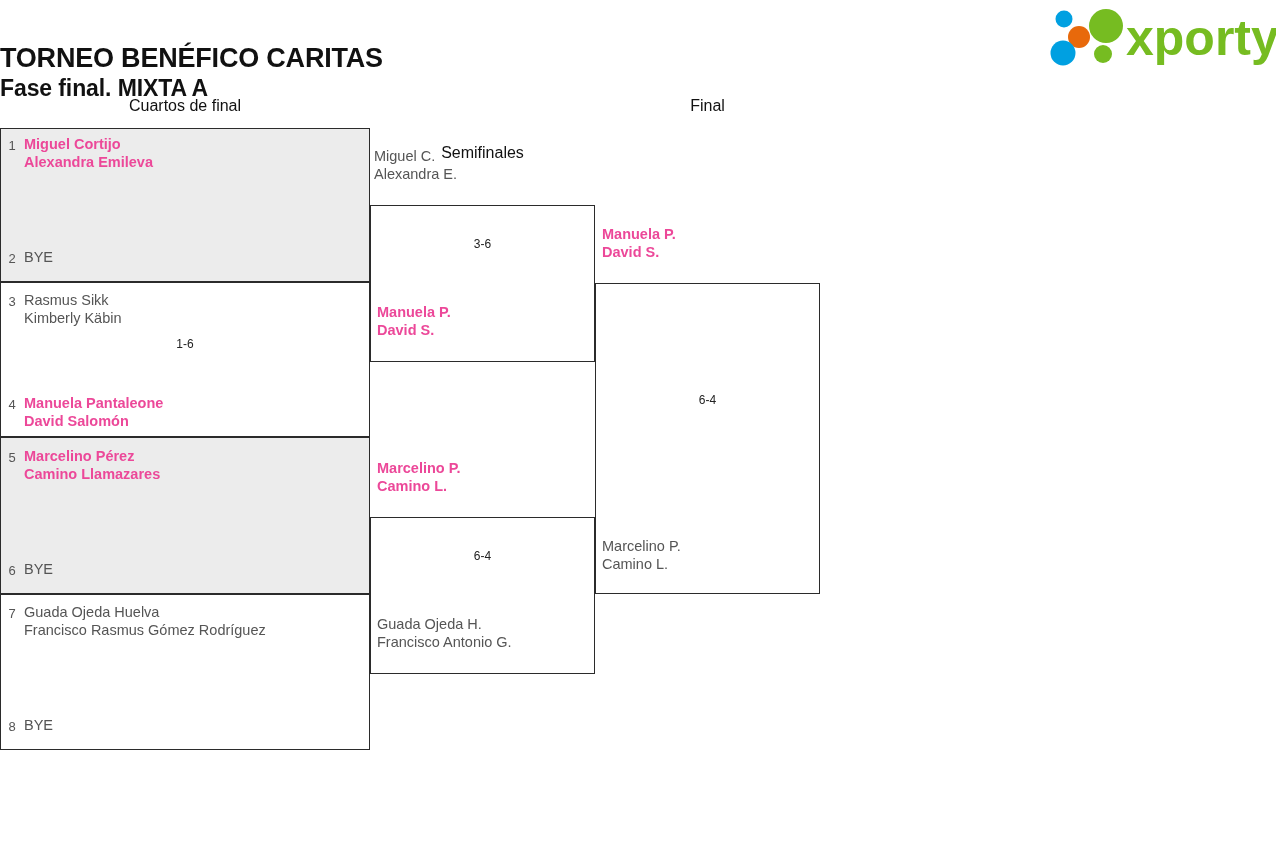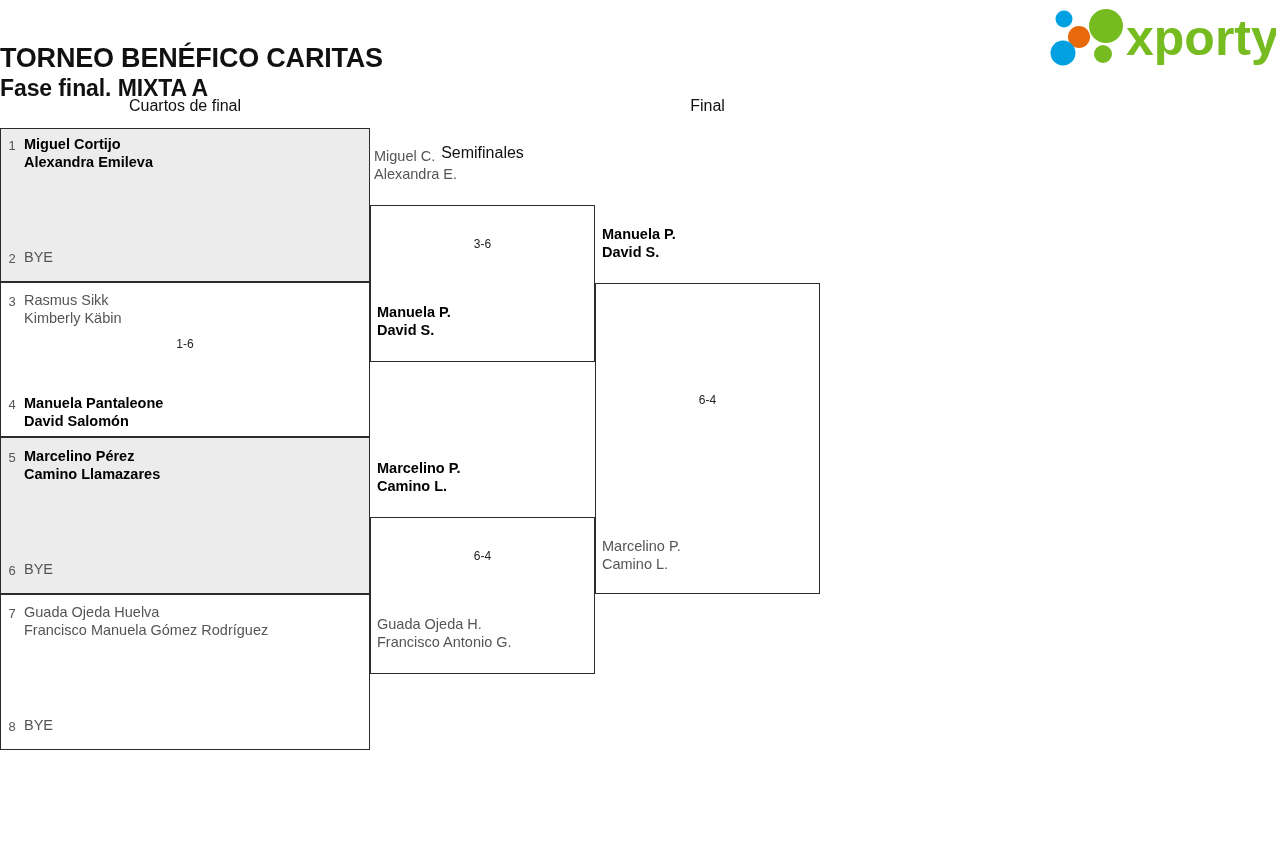--- a/index.html
+++ b/index.html
@@ -96,21 +96,21 @@
     text-align: center;
     padding-top: 3px;
     font-weight: 400;
   }
   .names {
     font-size: 14.5px;
     line-height: 18px;
     white-space: nowrap;
   }
   .names .n { display: block; }
-  .winner .names { font-weight: 700; color: #000000; }
+  .winner .names { font-weight: 700; color: #ec4899; }
   .loser  .names { font-weight: 400; color: #555555; }
   .bye .names { font-weight: 400; color: #555555; font-size: 14.5px; text-align: center; }
   .slot.single .names { padding-top: 0px; }
 
   
   .score {
     position: absolute;
     font-size: 12px;
     color: #222222;
     text-align: center;
@@ -187,21 +187,21 @@
     <span class="names">
       <span class="n">BYE</span>
     </span>
   </div>
 
   <div class="match-box plain" style="left:0px; top:594px; width:370px; height:156px;"></div>
   <div class="slot loser" style="left:0px; top:603px; width:370px;">
     <span class="seed">7</span>
     <span class="names">
       <span class="n">Guada Ojeda Huelva</span>
-      <span class="n">Francisco Manuela Gómez Rodríguez</span>
+      <span class="n">Francisco Rasmus Gómez Rodríguez</span>
     </span>
   </div>
   <div class="slot bye single" style="left:0px; top:716px; width:370px;">
     <span class="seed">8</span>
     <span class="names">
       <span class="n">BYE</span>
     </span>
   </div>
 
   <div class="slot loser" style="left:370px; top:147px; width:225px;">

